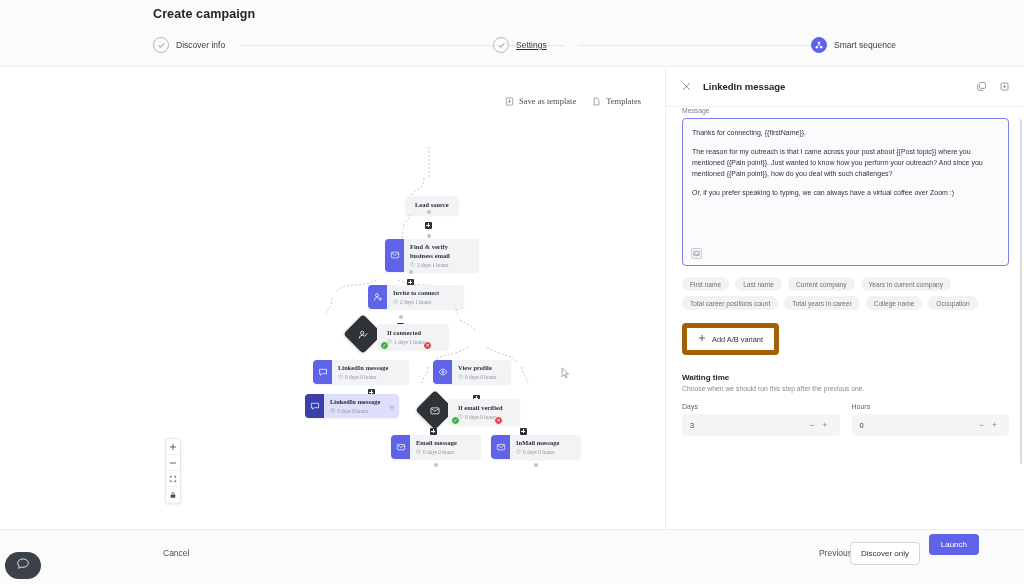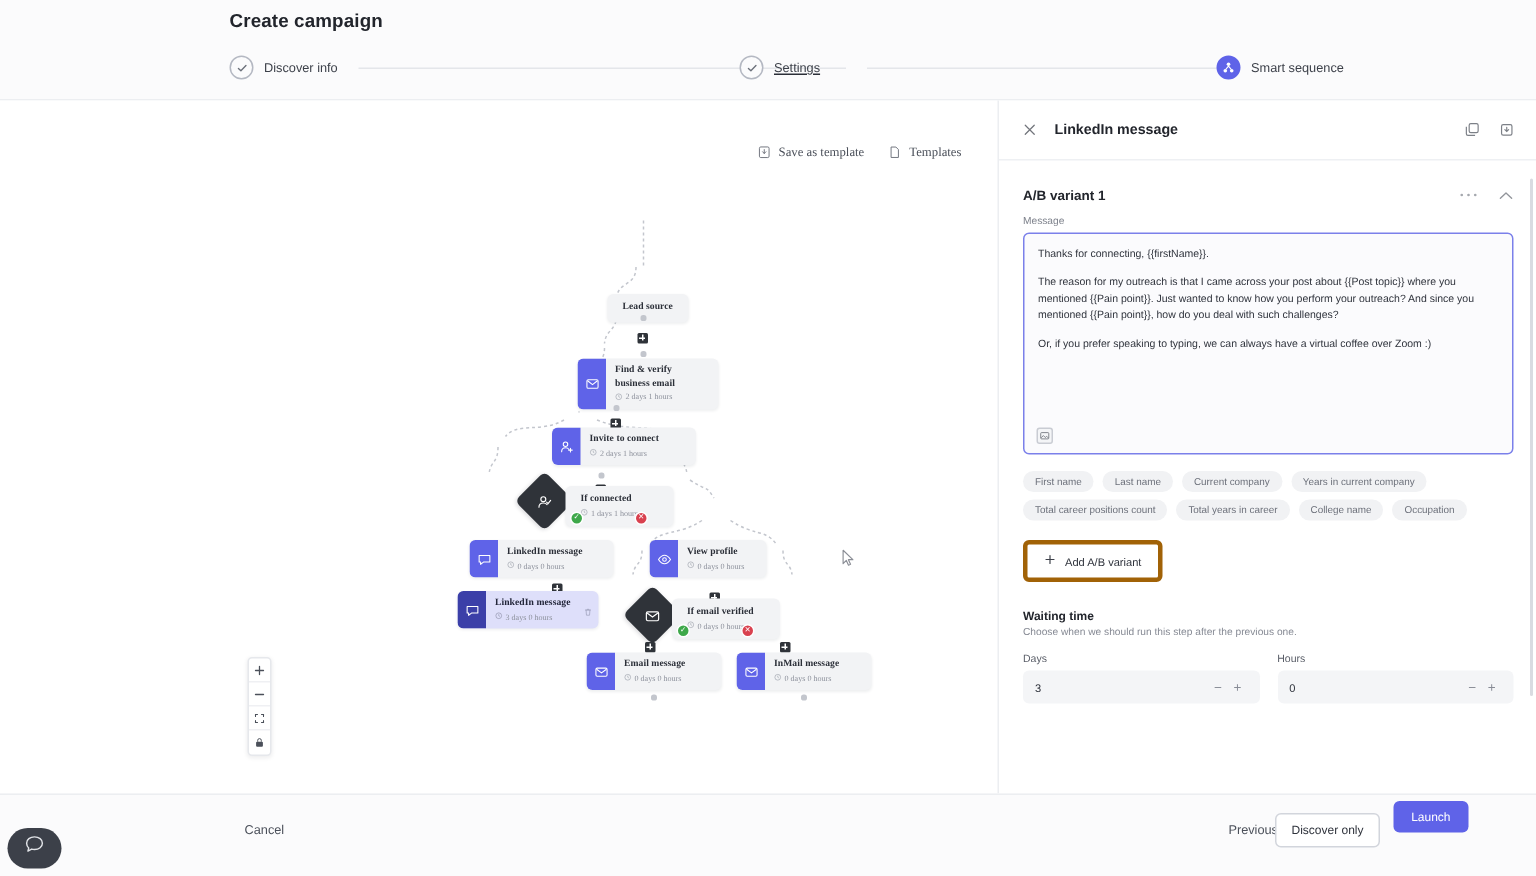--- a/index.html
+++ b/index.html
@@ -141,21 +141,21 @@
   }
 
   .chips { display: flex; flex-wrap: wrap; gap: 5px 6px; margin-top: 11px; }
   .chip {
     background: #f1f2f4; border-radius: 9px; padding: 3.5px 8px;
     font-size: 6.6px; color: #6d717b; cursor: pointer; white-space: nowrap;
   }
 
   .addvar {
     margin-top: 13px; display: inline-flex; align-items: center; gap: 6px;
-    border: 3px solid #a16207; border-radius: 4px; padding: 6px 11px;
+    border: 5px solid #a16207; border-radius: 4px; padding: 6px 11px;
     font-size: 7.4px; color: #2f333c; cursor: pointer; background: #fff;
   }
 
   .wait-title { margin-top: 18px; font-size: 8px; font-weight: bold; color: #22252c; }
   .wait-sub { margin-top: 3px; font-size: 6.8px; color: #868a94; }
   .wait-grid { display: flex; gap: 12px; margin-top: 11px; }
   .wait-col { flex: 1; }
   .wait-col .lbl { font-size: 7px; color: #55596; color: #5a5e68; margin-bottom: 4px; }
   .stepper-field {
     display: flex; align-items: center; background: #f4f5f7; border-radius: 4px;
@@ -569,36 +569,20 @@
       </span>
       <span class="hicon">
         <svg width="11" height="11" viewBox="0 0 14 14">
             <rect x="2.6" y="2.6" width="8.8" height="9" rx="1.4" fill="none" stroke="#4b505a" stroke-width="1"></rect>
             <path d="M7 5 v3.4 M5.4 6.9 7 8.5 8.6 6.9" fill="none" stroke="#4b505a" stroke-width="1" stroke-linecap="round"></path>
           </svg>
       </span>
     </div>
 
     <div class="panel-body">
-      <div class="variant-row">
-        <span class="variant-title">A/B variant 1</span>
-        <span class="spacer"></span>
-        <span class="vicon">
-          <svg width="12" height="4" viewBox="0 0 16 4">
-              <circle cx="2" cy="2" r="1.2" fill="#6b707a"></circle>
-              <circle cx="8" cy="2" r="1.2" fill="#6b707a"></circle>
-              <circle cx="14" cy="2" r="1.2" fill="#6b707a"></circle>
-            </svg>
-        </span>
-        <span class="vicon">
-          <svg width="10" height="7" viewBox="0 0 12 8">
-              <path d="M1.5 6 L6 1.8 L10.5 6" fill="none" stroke="#4b505a" stroke-width="1.1" stroke-linecap="round" stroke-linejoin="round"></path>
-            </svg>
-        </span>
-      </div>
 
       <div class="field-label">Message</div>
 
       <div class="msgbox">
         <p>Thanks for connecting, {{firstName}}.</p>
         <p>The reason for my outreach is that I came across your post about {{Post topic}} where you mentioned {{Pain point}}. Just wanted to know how you perform your outreach? And since you mentioned {{Pain point}}, how do you deal with such challenges?</p>
         <p>Or, if you prefer speaking to typing, we can always have a virtual coffee over Zoom :)</p>
         <span class="msg-tool">
           <svg width="7" height="7" viewBox="0 0 12 12">
               <rect x="1.4" y="2.4" width="9.2" height="7.2" rx="1" fill="none" stroke="#73777f" stroke-width="1"></rect>

